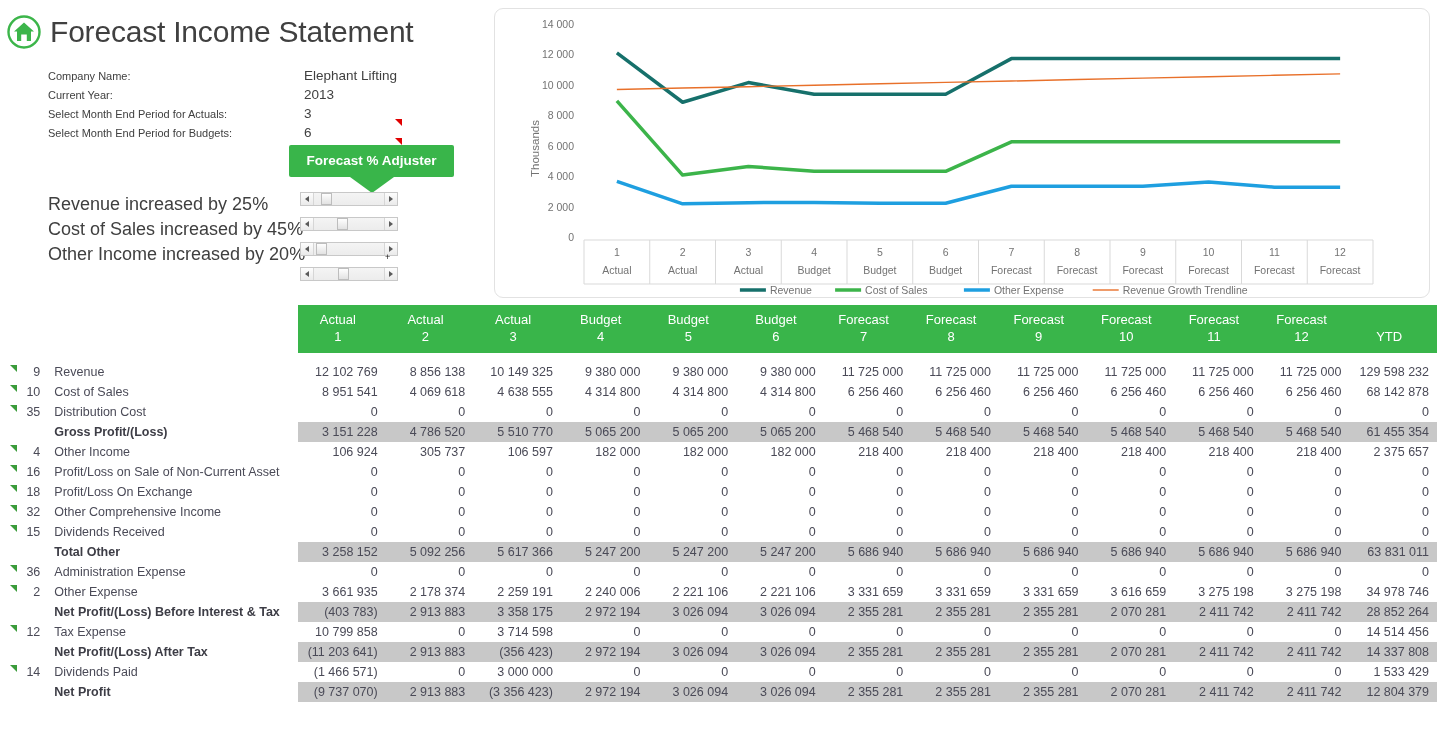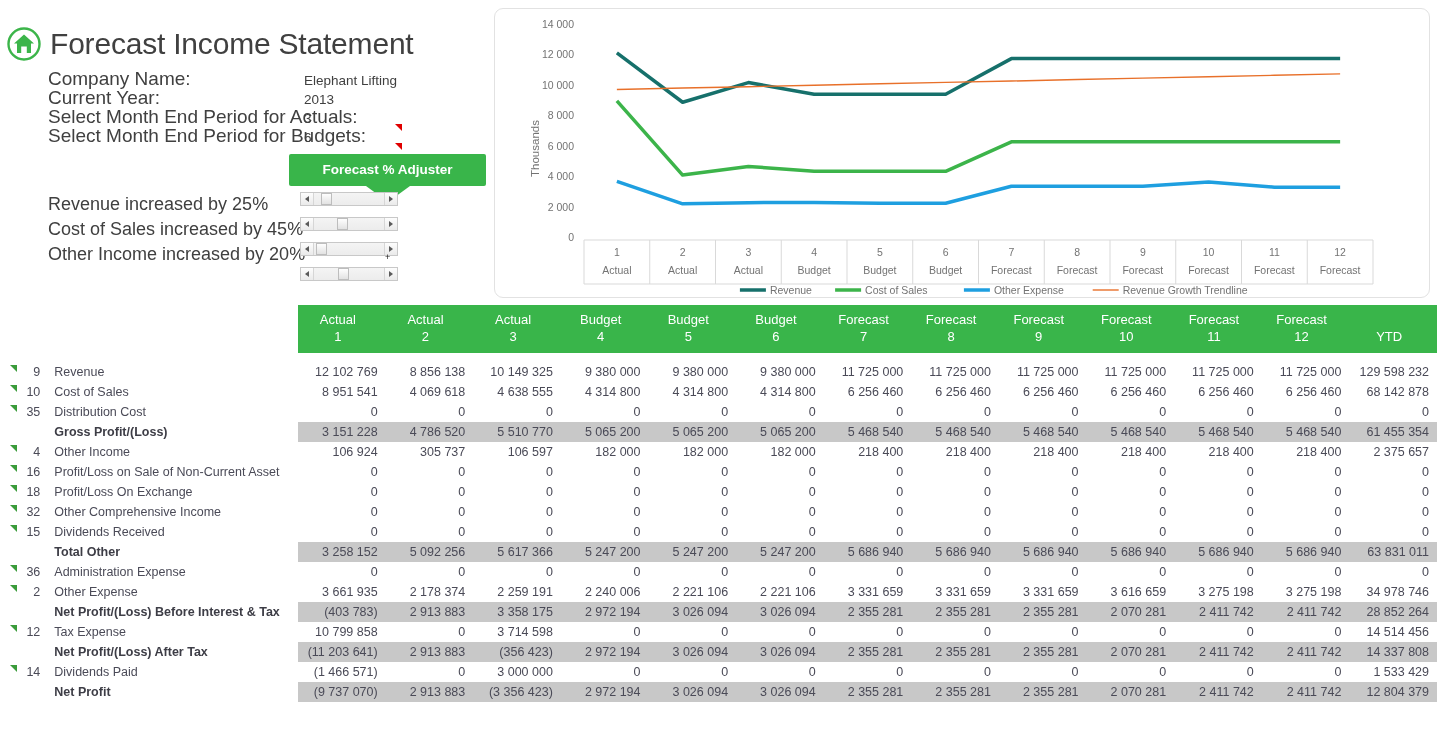--- a/index.html
+++ b/index.html
@@ -8,48 +8,48 @@
     width: 1437px; height: 756px;
     background: #ffffff;
     font-family: "Liberation Sans", sans-serif;
     overflow: hidden;
   }
   #root { position: relative; width: 1437px; height: 756px; }
 
   
   .title-row {
     position: absolute; left: 6px; top: 14px;
-    display: flex; align-items: center; gap: 8px; margin-top: 12px;
+    display: flex; align-items: center; gap: 8px;
   }
   .home-icon { width: 36px; height: 36px; flex: 0 0 36px; }
   .page-title {
     font-size: 30px; color: #404040; font-weight: normal;
     letter-spacing: -0.2px; line-height: 34px; white-space: nowrap;
   }
 
   
   .info-block { position: absolute; left: 48px; top: 68px; }
   .info-line { display: flex; align-items: baseline; height: 19px; }
   .info-label {
-    width: 256px; font-size: 19px; color: #404040; white-space: nowrap;
+    width: 256px; font-size: 11px; color: #404040; white-space: nowrap;
   }
   .info-value {
     width: 84px; text-align: left; font-size: 13.5px; color: #404040; white-space: nowrap;
   }
   .cmt-flag { position: relative; width: 20px; }
   .cmt-flag i {
     position: absolute; top: 1px; left: 7px;
     width: 0; height: 0;
     border-top: 7px solid #e00000;
     border-left: 7px solid transparent;
     display: block;
   }
 
   
-  .adjuster-wrap { position: absolute; left: 289px; top: 154px; width: 197px; }
+  .adjuster-wrap { position: absolute; left: 289px; top: 145px; width: 165px; }
   .adjuster-banner {
     background: #39b54a; color: #ffffff; font-weight: bold;
     font-size: 13.5px; text-align: center;
     padding: 8px 4px 9px; border-radius: 2px;
     white-space: nowrap;
   }
   .adjuster-arrow {
     width: 0; height: 0; margin: 0 auto;
     border-left: 22px solid transparent;
     border-right: 22px solid transparent;

